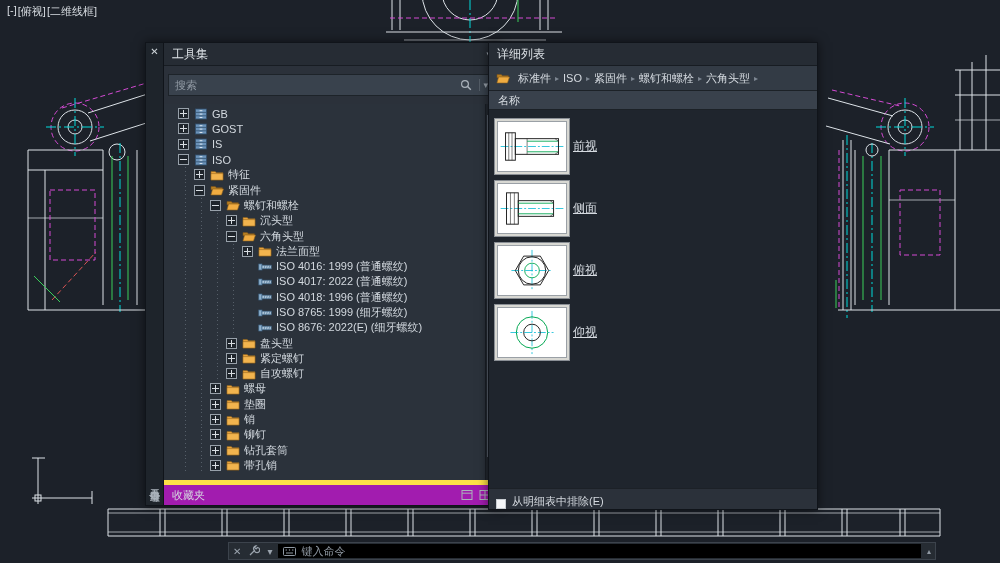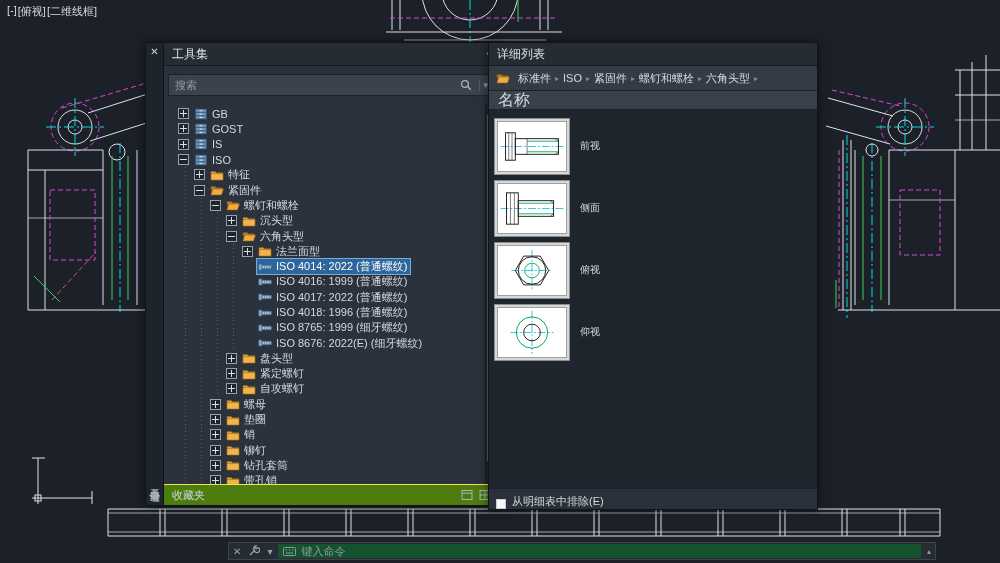--- a/index.html
+++ b/index.html
@@ -46,42 +46,42 @@
   .tg{position:relative;flex:0 0 9px;width:9px;height:9px;border:1px solid #98a1aa;background:#1f252c;margin-right:4px;box-sizing:content-box;}
   .tg::before{content:"";position:absolute;left:1px;right:1px;top:50%;margin-top:-0.5px;height:1px;background:#d8dde2;}
   .tg.plus::after{content:"";position:absolute;top:1px;bottom:1px;left:50%;margin-left:-0.5px;width:1px;background:#d8dde2;}
   .tg.none{visibility:hidden;}
   .node{display:flex;align-items:center;padding:0 3px 0 1px;height:100%;}
   .node .ticon{width:14px;height:12px;margin-right:4px;flex:0 0 14px;}
   .trow.selected .node{background:#2d659c;box-shadow:0 0 0 1px #74aede;color:#fff;}
   .vscroll{flex:0 0 13px;background:#232931;border-left:1px solid #1a1f26;display:flex;flex-direction:column;align-items:center;padding:1px;box-sizing:border-box;}
   .vscroll .arr{color:#8a939c;font-size:7px;line-height:8px;}
   .vscroll .vthumb{flex:1;width:9px;margin:2px 0 14px 0;background:#454d57;border:1px solid #5a636e;}
-  .fav-bar{height:20px;background:#4d7c0f;border-top:1px solid #fde047;display:flex;align-items:center;padding:0 8px;color:#d5dae0;font-size:11px;flex:0 0 auto;}
+  .fav-bar{height:20px;background:#a21caf;border-top:5px solid #fde047;display:flex;align-items:center;padding:0 8px;color:#d5dae0;font-size:11px;flex:0 0 auto;}
   .fav-bar .fico{width:12px;height:12px;margin-left:6px;}
   .fav-bar .spacegrow{flex:1;}
   
   .crumbs{height:24px;background:#333b45;border-bottom:1px solid #1c2127;display:flex;align-items:center;padding:0 7px;font-size:11px;color:#d5dae0;flex:0 0 auto;}
   .crumbs .ticon{width:14px;height:12px;margin-right:5px;}
   .crumb{padding:0 3px;cursor:default;}
   .crumb-sep{color:#7f8893;font-size:8px;padding:0 1px;}
-  .name-header{height:18px;background:#39414c;border-bottom:1px solid #1c2127;color:#d8dde2;font-size:16px;display:flex;align-items:center;padding:0 9px;flex:0 0 auto;}
+  .name-header{height:18px;background:#39414c;border-bottom:1px solid #1c2127;color:#d8dde2;font-size:11px;display:flex;align-items:center;padding:0 9px;flex:0 0 auto;}
   .dlist{flex:1;background:#1f252d;padding:5px 0 0 5px;overflow:hidden;}
   .drow{height:62px;display:flex;align-items:center;}
   .thumbframe{width:76px;height:57px;background:#d8d8d3;border:1px solid #8a8f95;display:flex;align-items:center;justify-content:center;box-sizing:border-box;}
   .thumbframe svg{width:68px;height:49px;background:#ffffff;outline:1px solid #9aa0a6;}
-  .dlabel{margin-left:10px;font-size:10px;color:#d5dae0;}
+  .dlabel{margin-left:3px;font-size:12px;color:#d5dae0;text-decoration:underline;}
   .exclude-row{height:20px;border-top:1px solid #1c2127;background:#2b313a;display:flex;align-items:flex-end;padding:0 7px;gap:6px;font-size:11px;color:#d5dae0;flex:0 0 auto;}
   .cbx{width:10px;height:10px;border:1px solid #c8cdd2;background:#f4f6f8;box-sizing:border-box;}
   
   .cmdbar{position:absolute;left:228px;top:542px;width:708px;height:18px;background:#262c33;border:1px solid #3c434c;
     display:flex;align-items:center;z-index:12;box-sizing:border-box;font-size:11px;color:#aeb6bf;}
   .cmdbar .cico{padding:0 4px;color:#9aa3ad;font-size:10px;}
   .cmdbar .wrench{width:12px;height:12px;margin:0 3px;}
-  .cmdbar .prompt{flex:1;height:14px;margin:0 2px;background:#14532d;display:flex;align-items:center;padding:0 5px;gap:5px;}
+  .cmdbar .prompt{flex:1;height:14px;margin:0 2px;background:#000000;display:flex;align-items:center;padding:0 5px;gap:5px;}
   .cmdbar .kbd{width:13px;height:9px;}
   .cmdbar .ptext{color:#8f98a2;}
   .cmdbar .scrollup{color:#8f98a2;font-size:8px;padding:0 4px;}
   .hidden-defs{position:absolute;width:0;height:0;overflow:hidden;}
 </style>
 </head>
 <body>
 
 <svg class="hidden-defs" aria-hidden="true">
   <defs>
@@ -419,33 +419,20 @@
             <span class="spacer"></span>
             <span class="spacer"></span>
             <span class="spacer"></span>
             <span class="spacer"></span>
             <span class="tg plus"></span>
             <span class="node">
               <svg class="ticon">
                 <use href="#i-folder"></use>
               </svg>
               <span>法兰面型</span>
-            </span>
-          </div>
-          <div class="trow selected">
-            <span class="spacer"></span>
-            <span class="spacer"></span>
-            <span class="spacer"></span>
-            <span class="spacer"></span>
-            <span class="tg none"></span>
-            <span class="node">
-              <svg class="ticon">
-                <use href="#i-bolt"></use>
-              </svg>
-              <span>ISO 4014: 2022 (普通螺纹)</span>
             </span>
           </div>
           <div class="trow">
             <span class="spacer"></span>
             <span class="spacer"></span>
             <span class="spacer"></span>
             <span class="spacer"></span>
             <span class="tg none"></span>
             <span class="node">
               <svg class="ticon">

